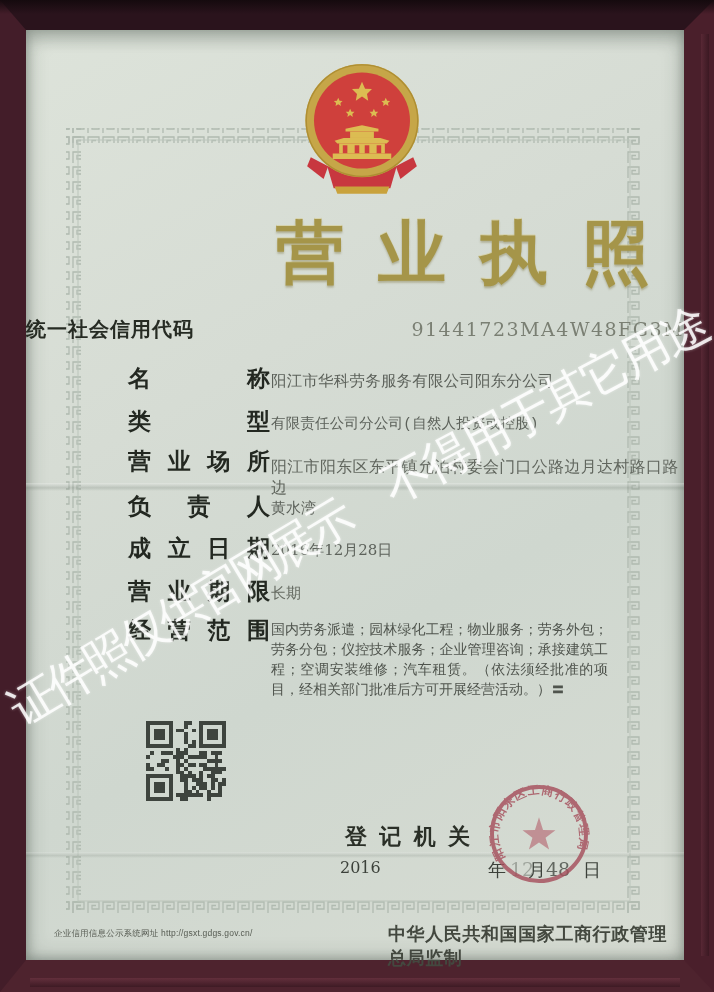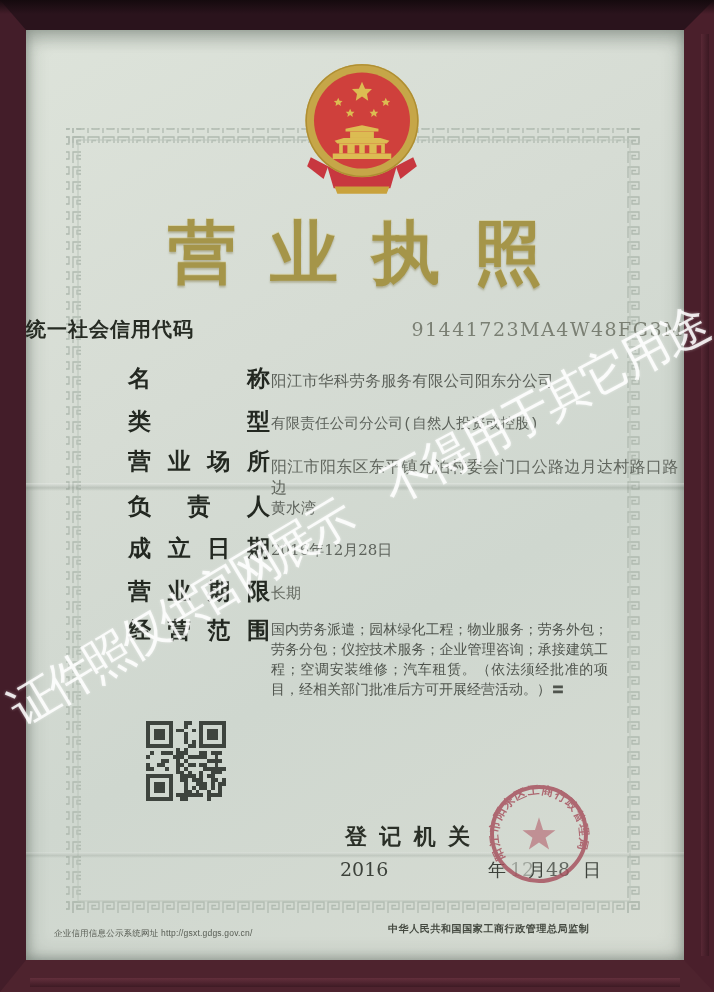--- a/index.html
+++ b/index.html
@@ -18,21 +18,21 @@
   .paper{position:absolute;left:26px;top:30px;width:658px;height:930px;
          background:linear-gradient(150deg,#dde3da 0%,#d6dcd4 35%,#cfd7cf 62%,#d7dcd3 100%);
          box-shadow:inset 0 0 22px rgba(35,48,40,.28), inset 0 10px 14px rgba(35,48,40,.18), inset 0 -3px 8px rgba(35,48,40,.2);}
   .crease{position:absolute;left:0;width:100%;pointer-events:none;}
   .crease.c1{top:453px;height:8px;background:linear-gradient(to bottom,rgba(255,255,255,.28),rgba(88,100,90,.20) 60%,rgba(255,255,255,0));}
   .crease.c2{top:822px;height:6px;background:linear-gradient(to bottom,rgba(255,255,255,.18),rgba(88,100,90,.14) 60%,rgba(255,255,255,0));}
   .border-svg{position:absolute;left:0;top:0;}
   
   .emblem{position:absolute;left:272px;top:22px;width:128px;height:150px;}
   
-  .title{position:absolute;left:0;top:178px;width:100%;text-align:center;
+  .title{position:absolute;left:0;top:178px;width:100%;text-align:right;
          font-size:68px;font-weight:900;color:#a59549;letter-spacing:34px;text-indent:34px;
          text-shadow:0 2px 2px rgba(110,96,38,.35), 0 -1px 0 rgba(214,203,140,.55);
          font-family:"DejaVu Serif","Liberation Serif",serif;}
   
   .code-line{position:absolute;left:0;top:286px;width:100%;display:flex;justify-content:space-between;align-items:baseline;}
   .code-label{font-size:20px;font-weight:bold;color:#262b23;letter-spacing:1px;}
   .code-value{font-size:19px;color:#7a7f73;letter-spacing:1.5px;margin-left:20px;
          font-family:"DejaVu Serif","Liberation Serif",serif;}
   
   .row{position:absolute;left:102px;display:flex;align-items:flex-start;}
@@ -47,29 +47,29 @@
   .v-term{font-size:15px;padding-top:5px;color:#666b62;}
   .v-scope{font-size:14px;width:337px;line-height:1.43;text-align:justify;color:#4f544d;padding-top:1px;}
   
   .qr{position:absolute;left:119px;top:691px;width:82px;height:80px;opacity:.88;}
   
   .registrar{position:absolute;left:319px;top:792px;width:125px;display:flex;justify-content:space-between;
          font-size:22px;font-weight:bold;color:#2a2f27;}
   .seal{position:absolute;left:457px;top:748px;width:112px;height:112px;z-index:4;}
   .date-line{position:absolute;left:314px;top:828px;width:300px;font-size:18px;color:#3c413a;z-index:2;}
   .date-line span{position:absolute;top:0;}
-  .d-year{left:0;font-family:"DejaVu Serif","Liberation Serif",serif;font-size:19px;}
+  .d-year{left:0;font-family:"DejaVu Serif","Liberation Serif",serif;font-size:16px;}
   .d-ys{left:148px;}
   .d-month{left:170px;opacity:.35;font-family:"DejaVu Serif","Liberation Serif",serif;font-size:19px;}
   .d-ms{left:188px;}
   .d-day{left:206px;opacity:.75;font-family:"DejaVu Serif","Liberation Serif",serif;font-size:19px;}
   .d-ds{left:243px;}
   
   .footer-left{position:absolute;left:28px;top:898px;font-size:8.5px;color:#565b52;letter-spacing:.2px;}
-  .footer-right{position:absolute;left:362px;top:892px;font-size:10px;color:#43483f;letter-spacing:.6px;font-weight:bold;}
+  .footer-right{position:absolute;left:362px;top:892px;font-size:18px;color:#43483f;letter-spacing:.6px;font-weight:bold;}
   
   .wm{position:absolute;height:56px;line-height:56px;color:rgba(255,255,255,.85);
       font-size:48px;font-weight:500;white-space:nowrap;z-index:50;pointer-events:none;
       text-shadow:0 0 3px rgba(255,255,255,.45);}
   .wm-left{left:14px;top:685px;letter-spacing:-5px;transform:rotate(-31deg);transform-origin:0 50%;}
   .wm-right{left:386px;top:462px;letter-spacing:-3px;transform:rotate(-28deg);transform-origin:0 50%;}
 </style>
 </head>
 <body>
 

